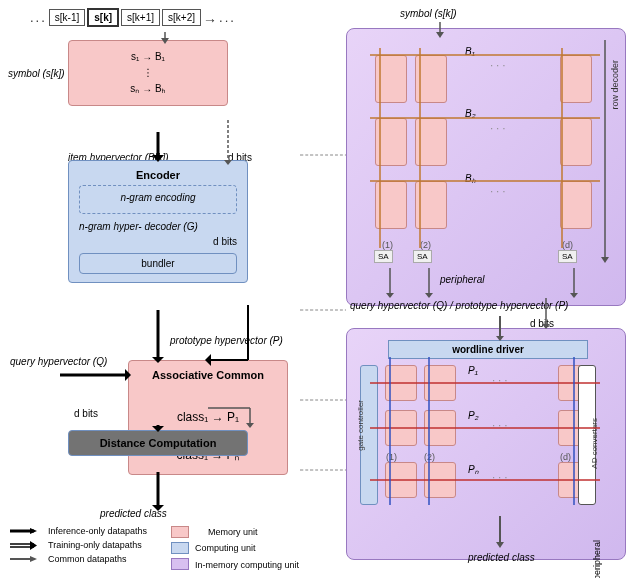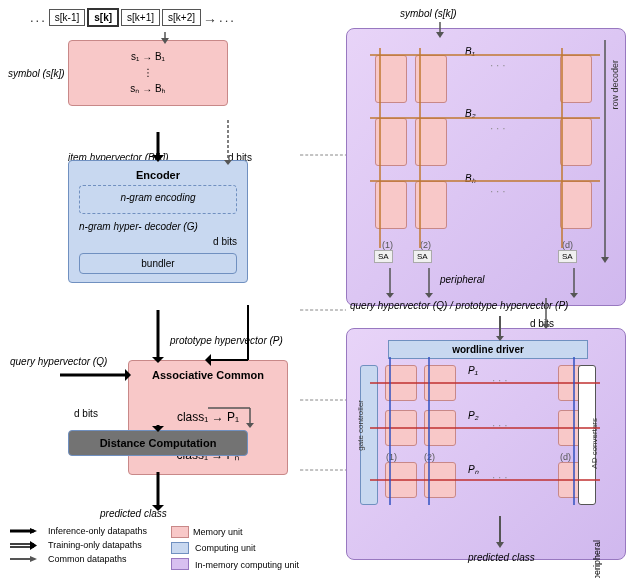--- a/index.html
+++ b/index.html
@@ -418,21 +418,21 @@
       </div>
       <div style="display:flex; align-items:center; gap:6px;">
         <svg width="32" height="10">
             <line x1="0" y1="5" x2="24" y2="5" stroke="#555" stroke-width="2"></line>
             <polygon points="20,2 27,5 20,8" fill="#555"></polygon>
           </svg>
         <span style="font-size:9px;">Common datapaths</span>
       </div>
     </div>
     <div style="display:flex; flex-direction:column; gap:4px;">
-      <div style="display:flex; align-items:center; gap:4px;">
+      <div style="display:flex; align-items:center; gap:19px;">
         <div style="width:18px; height:12px; background:#f8c8c8; border:1px solid #c88888;"></div>
         <span style="font-size:9px;">Memory unit</span>
       </div>
       <div style="display:flex; align-items:center; gap:6px;">
         <div style="width:18px; height:12px; background:#c8d8f0; border:1px solid #7090c0;"></div>
         <span style="font-size:9px;">Computing unit</span>
       </div>
       <div style="display:flex; align-items:flex-end; gap:6px;">
         <div style="width:18px; height:12px; background:#d8c0f0; border:1px solid #9878c0;"></div>
         <span style="font-size:9px;">In-memory computing unit</span>

